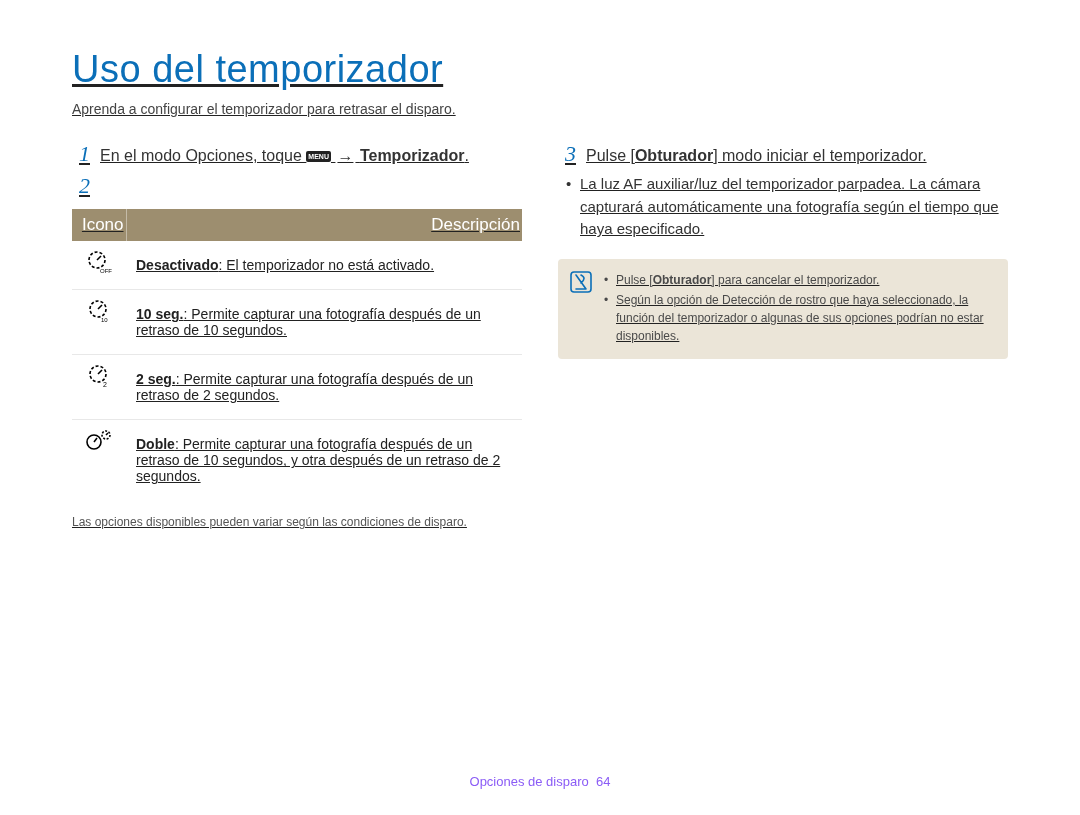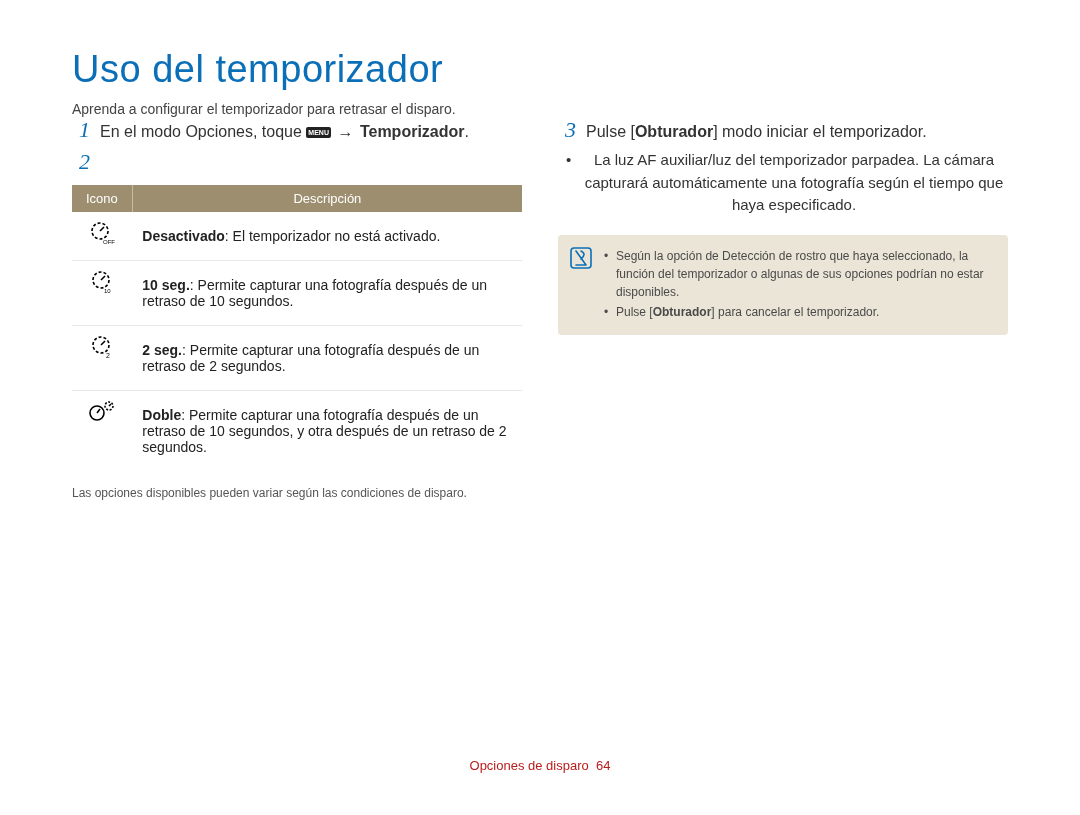--- a/index.html
+++ b/index.html
@@ -1,44 +1,44 @@
 <!DOCTYPE html>
 <html><head>
 <meta charset="utf-8">
 <style>
   * { box-sizing: border-box; margin: 0; padding: 0; }
   html, body { width: 1080px; height: 815px; background: #ffffff; font-family: Arial, Helvetica, sans-serif; color: #222; }
-  .page { padding: 48px 72px 0 72px; position: relative; height: 100%; }
+  .page { padding: 48px 72px 0 72px; position: relative; height: 100%; text-decoration: underline; }
   .title { color: #0b6fb8; font-size: 38px; font-weight: 400; letter-spacing: 0.5px; margin-bottom: 10px; }
-  .subtitle { font-size: 14px; color: #444; }
+  .subtitle { font-size: 14px; color: #444; margin-bottom: 24px; }
   .columns { display: flex; gap: 36px; }
   .col { flex: 1; min-width: 0; }
   .step { display: flex; align-items: baseline; gap: 10px; margin-bottom: 6px; }
   .step-num { color: #0b6fb8; font-style: italic; font-size: 22px; font-weight: 400; width: 18px; text-align: right; font-family: Georgia, 'Times New Roman', serif; }
   .step-text { font-size: 16px; color: #333; line-height: 1.4; }
   .bold { font-weight: 700; }
   .menu-chip { display: inline-flex; align-items: center; justify-content: center; background: #222; color: #fff; font-size: 7px; font-weight: 700; padding: 2px 2px; border-radius: 2px; line-height: 1; vertical-align: 2px; }
   .arrow { padding: 0 2px; }
   table.opt { width: 100%; border-collapse: collapse; margin-top: 10px; font-size: 14px; }
-  table.opt th { background: #9d8e6f; color: #fff; font-weight: 400; text-align: center; padding: 6px 14px; font-size: 13px; }
+  table.opt th { background: #9d8e6f; color: #fff; font-weight: 400; text-align: right; padding: 6px 2px; font-size: 17px; }
   table.opt th.icono { width: 54px; border-right: 1px solid rgba(255,255,255,0.4); }
   table.opt td { padding: 16px 10px; vertical-align: top; border-bottom: 1px solid #e8e8e8; }
   table.opt tr:last-child td { border-bottom: none; }
   .icon-cell { width: 54px; text-align: center; padding-top: 6px !important; }
   .icon-cell svg { display: block; margin: 0 auto; }
   .tbl-note { font-size: 12px; color: #555; margin-top: 14px; line-height: 1.4; }
   .bullets { list-style: none; padding-left: 0; margin-top: 4px; }
-  .bullets li { font-size: 15px; color: #333; line-height: 1.5; position: relative; padding-left: 22px; margin-bottom: 2px; text-align: center; }
+  .bullets li { font-size: 15px; color: #333; line-height: 1.5; position: relative; padding-left: 22px; margin-bottom: 2px; }
   .bullets li::before { content: "•"; position: absolute; left: 8px; top: 0; font-size: 15px; }
   .note-box { background: #ebe5d8; border-radius: 4px; padding: 12px 14px 12px 12px; margin-top: 18px; display: flex; gap: 12px; align-items: flex-start; }
   .note-icon { flex: 0 0 22px; }
   .note-list { list-style: none; padding: 0; margin: 0; font-size: 12px; color: #4a4a4a; line-height: 1.5; }
   .note-list li { position: relative; padding-left: 12px; margin-bottom: 2px; }
   .note-list li::before { content: "•"; position: absolute; left: 0; }
-  .footer { position: absolute; bottom: 42px; left: 0; width: 100%; text-align: center; font-size: 13px; color: #b91c1c; }
+  .footer { position: absolute; bottom: 26px; left: 0; width: 100%; text-align: center; font-size: 13px; color: #8b5cf6; }
 </style>
 </head>
 <body>
 
 <div class="page">
   <h1 class="title">Uso del temporizador</h1>
   <p class="subtitle">Aprenda a configurar el temporizador para retrasar el disparo.</p>
 
   <div class="columns">
     <div class="col">
@@ -132,22 +132,22 @@
       </ul>
 
       <div class="note-box">
         <div class="note-icon">
           <svg width="22" height="22" viewBox="0 0 22 22">
               <rect x="1" y="1" width="20" height="20" rx="3" fill="none" stroke="#0b6fb8" stroke-width="1.6"></rect>
               <path d="M6 4 L16 18 M11 4 Q17 7 11 12 M6 18 L16 18" fill="none" stroke="#0b6fb8" stroke-width="1.6" stroke-linecap="round"></path>
             </svg>
         </div>
         <ul class="note-list">
+          <li><span>Pulse [</span><span class="bold">Obturador</span><span>] para cancelar el temporizador.</span></li>
           <li>Según la opción de Detección de rostro que haya seleccionado, la función del temporizador o algunas de sus opciones podrían no estar disponibles.</li>
-          <li><span>Pulse [</span><span class="bold">Obturador</span><span>] para cancelar el temporizador.</span></li>
         </ul>
       </div>
     </div>
   </div>
 
   <div class="footer">
     <span>Opciones de disparo</span>&nbsp;&nbsp;<span>64</span>
   </div>
 </div>
 

